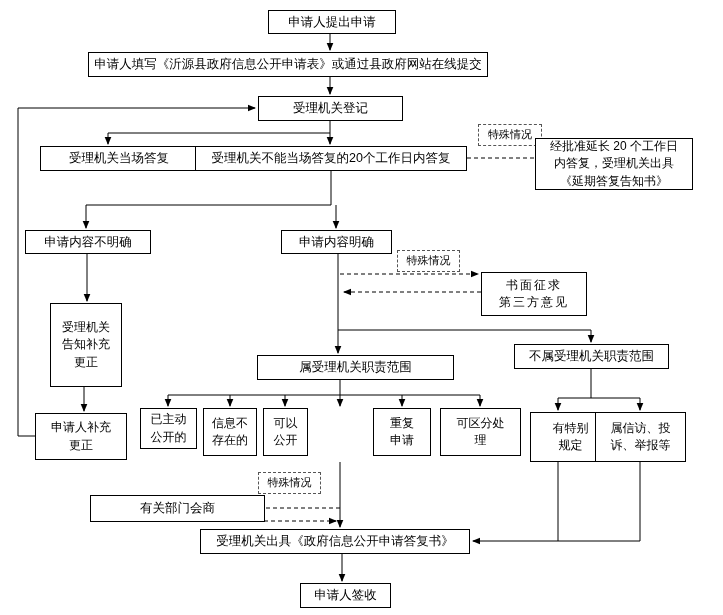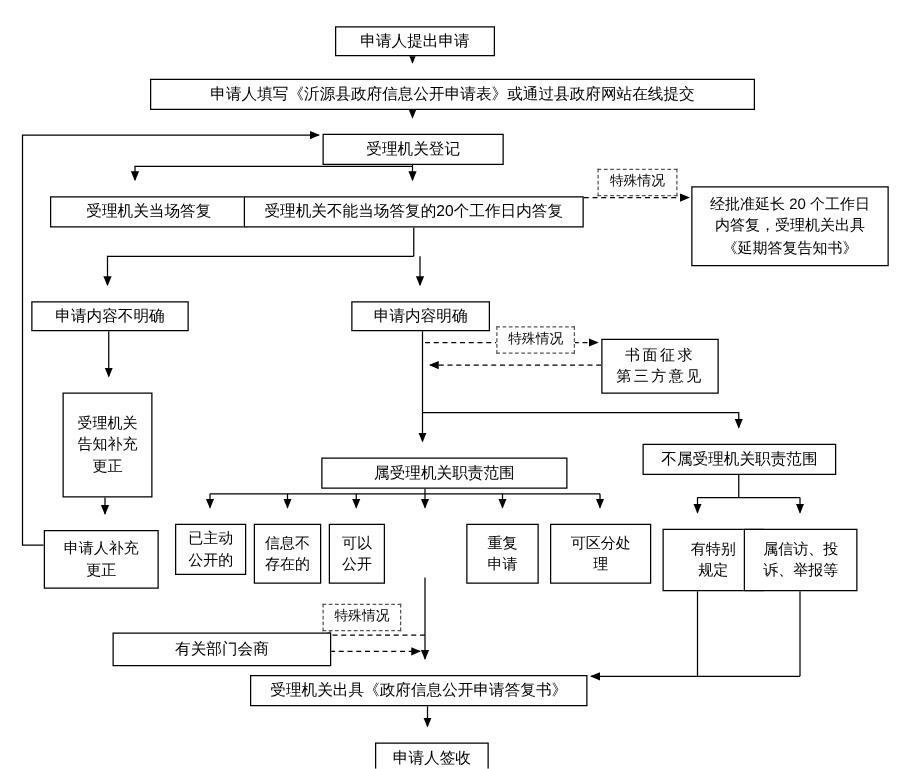--- a/index.html
+++ b/index.html
@@ -14,21 +14,20 @@
   .node {
     position: absolute;
     border: 1px solid #000;
     background: #fff;
     display: flex; align-items: center; justify-content: center;
     text-align: center;
     font-size: 12.5px;
     line-height: 1.45;
     white-space: pre-line;
     padding: 2px 3px;
-    margin-top: 11px;
   }
   .node.small { font-size: 12px; }
   .node.dashed {
     border: 1px dashed #555;
     font-size: 11px;
     padding: 1px 2px;
   }
   .node.spaced { letter-spacing: 2px; }
 </style>
 </head>
@@ -91,41 +90,41 @@
       <line x1="558" y1="462" x2="558" y2="541"></line>
       <line x1="640" y1="462" x2="640" y2="541"></line>
       <polyline points="640,541 558,541 473,541" marker-end="url(#ah)"></polyline>
 
       <line x1="342" y1="554" x2="342" y2="581" marker-end="url(#ah)"></line>
     </g>
   </svg>
 
   <div class="node" style="left:268px;top:10px;width:128px;height:24px">申请人提出申请</div>
 
-  <div class="node" style="left:120px;top:52px;width:484px;height:25px">申请人填写《沂源县政府信息公开申请表》或通过县政府网站在线提交</div>
+  <div class="node" style="left:88px;top:52px;width:400px;height:25px">申请人填写《沂源县政府信息公开申请表》或通过县政府网站在线提交</div>
 
   <div class="node" style="left:258px;top:96px;width:145px;height:25px">受理机关登记</div>
 
   <div class="node" style="left:40px;top:146px;width:158px;height:25px">受理机关当场答复</div>
 
   <div class="node" style="left:195px;top:146px;width:272px;height:25px">受理机关不能当场答复的20个工作日内答复</div>
 
   <div class="node dashed" style="left:478px;top:124px;width:64px;height:22px">特殊情况</div>
 
-  <div class="node small" style="left:553px;top:138px;width:158px;height:64px">经批准延长 20 个工作日
+  <div class="node small" style="left:535px;top:138px;width:158px;height:52px">经批准延长 20 个工作日
 内答复，受理机关出具
 《延期答复告知书》</div>
 
   <div class="node" style="left:25px;top:230px;width:126px;height:24px">申请内容不明确</div>
 
   <div class="node" style="left:281px;top:230px;width:111px;height:24px">申请内容明确</div>
 
   <div class="node dashed" style="left:397px;top:250px;width:63px;height:22px">特殊情况</div>
 
-  <div class="node small spaced" style="left:481px;top:260px;width:94px;height:44px">书面征求
+  <div class="node small spaced" style="left:481px;top:272px;width:106px;height:44px">书面征求
 第三方意见</div>
 
   <div class="node small" style="left:50px;top:303px;width:72px;height:84px">受理机关
 告知补充
 更正</div>
 
   <div class="node small" style="left:35px;top:413px;width:92px;height:47px">申请人补充
 更正</div>
 
   <div class="node" style="left:257px;top:355px;width:197px;height:25px">属受理机关职责范围</div>

